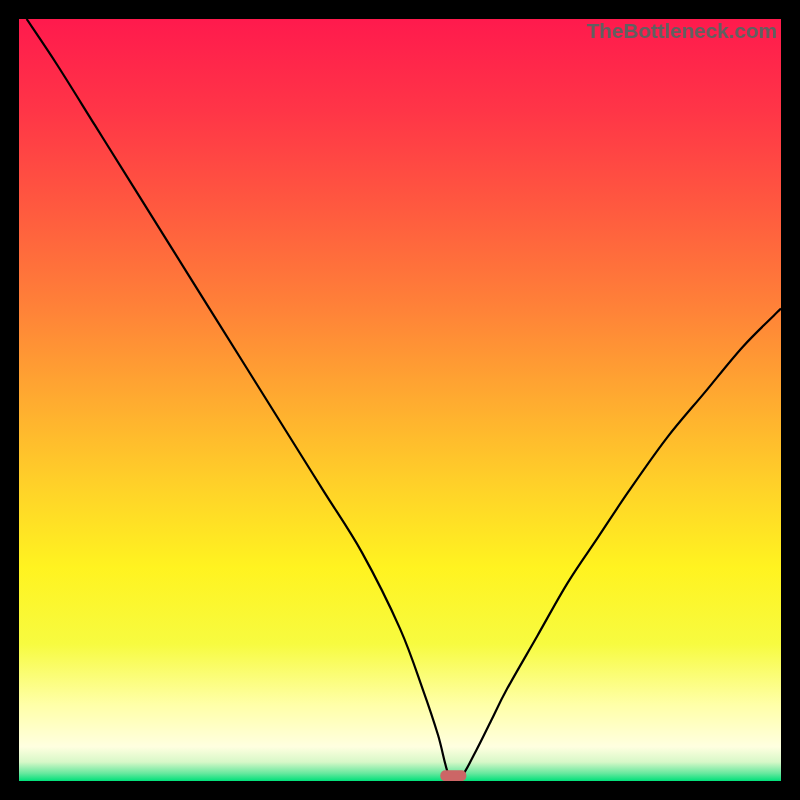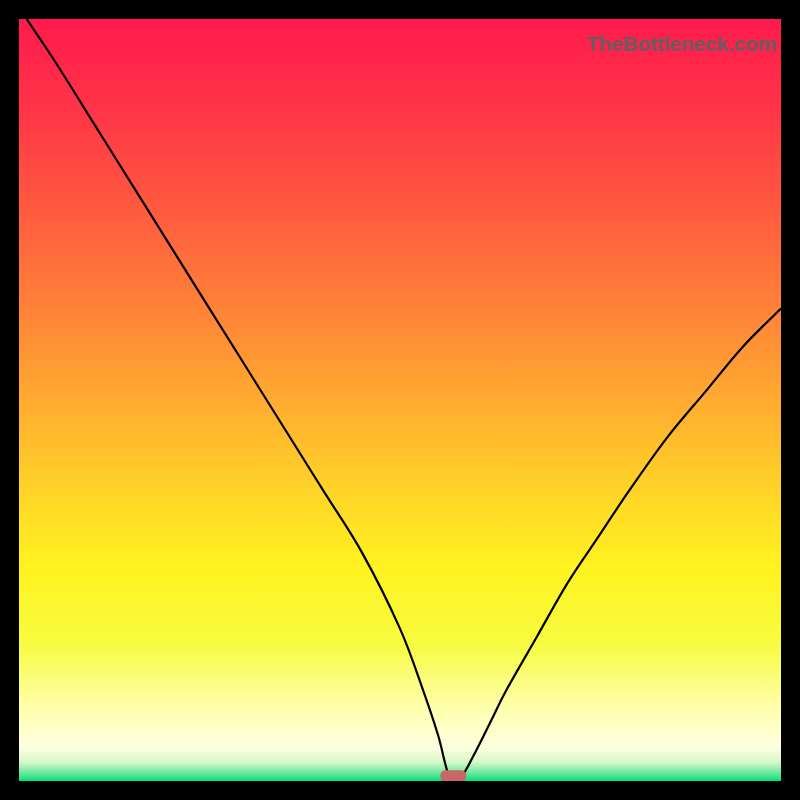--- a/index.html
+++ b/index.html
@@ -21,21 +21,21 @@
   }
   .plot-area {
     position: absolute;
     left: 0;
     top: 0;
     width: 762px;
     height: 762px;
   }
   .watermark {
     position: absolute;
-    top: 13px;
+    top: 0px;
     right: 4px;
     color: #606060;
     font-size: 21px;
     font-weight: 600;
     letter-spacing: -0.2px;
     font-family: Arial, Helvetica, sans-serif;
   }
   .curve {
     fill: none;
     stroke: #000000;

